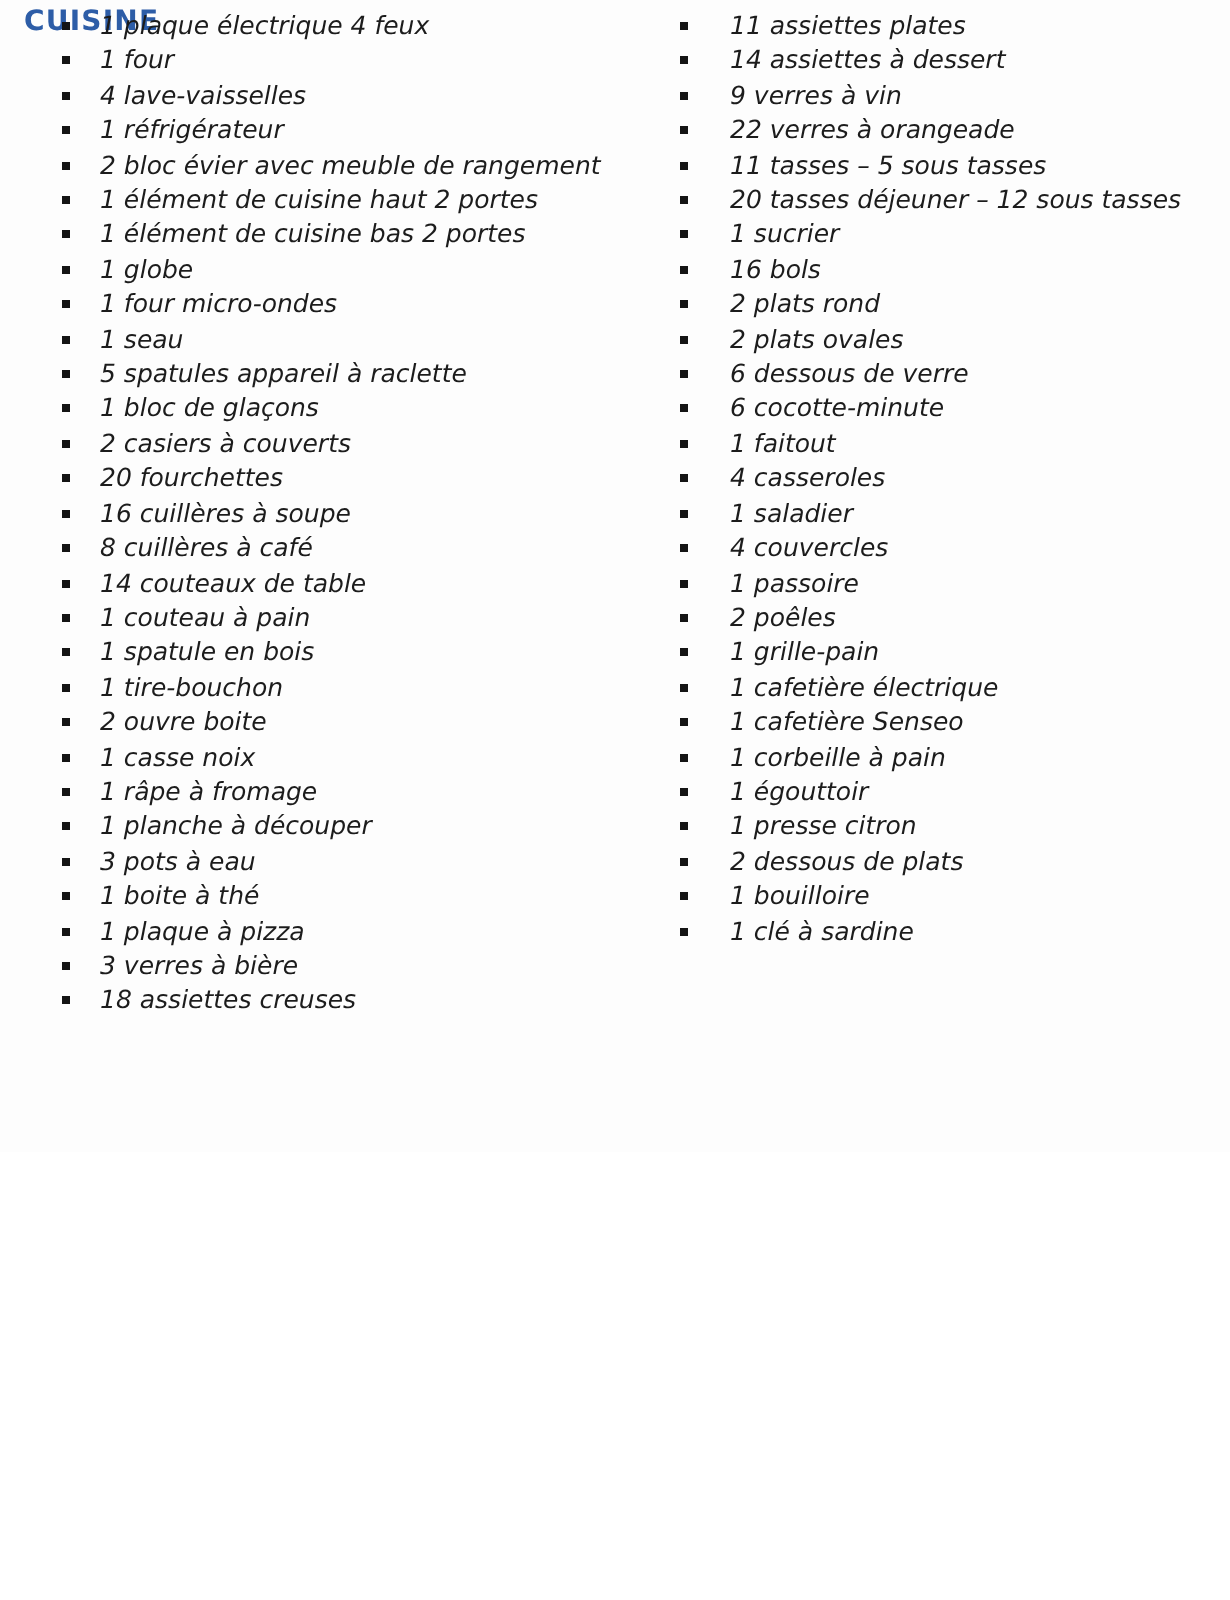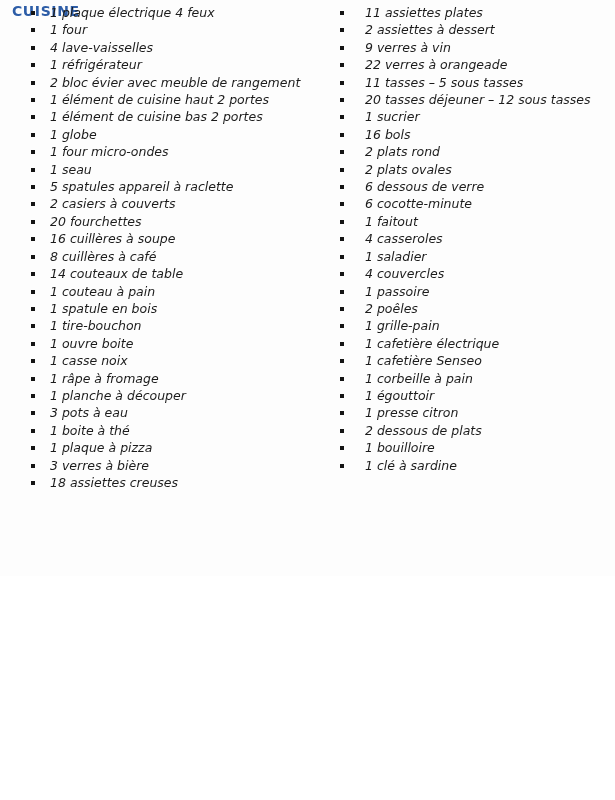--- a/index.html
+++ b/index.html
@@ -61,41 +61,42 @@
       <li><span class="bullet"></span><span>1 four</span></li>
       <li><span class="bullet"></span><span>4 lave-vaisselles</span></li>
       <li><span class="bullet"></span><span>1 réfrigérateur</span></li>
       <li><span class="bullet"></span><span>2 bloc évier avec meuble de rangement</span></li>
       <li><span class="bullet"></span><span>1 élément de cuisine haut 2 portes</span></li>
       <li><span class="bullet"></span><span>1 élément de cuisine bas 2 portes</span></li>
       <li><span class="bullet"></span><span>1 globe</span></li>
       <li><span class="bullet"></span><span>1 four micro-ondes</span></li>
       <li><span class="bullet"></span><span>1 seau</span></li>
       <li><span class="bullet"></span><span>5 spatules appareil à raclette</span></li>
+      <li><span class="bullet"></span><span>1 bloc de glaçons</span></li>
       <li><span class="bullet"></span><span>2 casiers à couverts</span></li>
       <li><span class="bullet"></span><span>20 fourchettes</span></li>
       <li><span class="bullet"></span><span>16 cuillères à soupe</span></li>
       <li><span class="bullet"></span><span>8 cuillères à café</span></li>
       <li><span class="bullet"></span><span>14 couteaux de table</span></li>
       <li><span class="bullet"></span><span>1 couteau à pain</span></li>
       <li><span class="bullet"></span><span>1 spatule en bois</span></li>
       <li><span class="bullet"></span><span>1 tire-bouchon</span></li>
-      <li><span class="bullet"></span><span>1 ouvre boite</span></li>
+      <li><span class="bullet"></span><span>2 ouvre boite</span></li>
       <li><span class="bullet"></span><span>1 casse noix</span></li>
       <li><span class="bullet"></span><span>1 râpe à fromage</span></li>
       <li><span class="bullet"></span><span>1 planche à découper</span></li>
       <li><span class="bullet"></span><span>3 pots à eau</span></li>
       <li><span class="bullet"></span><span>1 boite à thé</span></li>
       <li><span class="bullet"></span><span>1 plaque à pizza</span></li>
       <li><span class="bullet"></span><span>3 verres à bière</span></li>
       <li><span class="bullet"></span><span>18 assiettes creuses</span></li>
     </ul>
   <ul class="col" id="col-right">
       <li><span class="bullet"></span><span>11 assiettes plates</span></li>
-      <li><span class="bullet"></span><span>2 assiettes à dessert</span></li>
+      <li><span class="bullet"></span><span>14 assiettes à dessert</span></li>
       <li><span class="bullet"></span><span>9 verres à vin</span></li>
       <li><span class="bullet"></span><span>22 verres à orangeade</span></li>
       <li><span class="bullet"></span><span>11 tasses – 5 sous tasses</span></li>
       <li><span class="bullet"></span><span>20 tasses déjeuner – 12 sous tasses</span></li>
       <li><span class="bullet"></span><span>1 sucrier</span></li>
       <li><span class="bullet"></span><span>16 bols</span></li>
       <li><span class="bullet"></span><span>2 plats rond</span></li>
       <li><span class="bullet"></span><span>2 plats ovales</span></li>
       <li><span class="bullet"></span><span>6 dessous de verre</span></li>
       <li><span class="bullet"></span><span>6 cocotte-minute</span></li>

